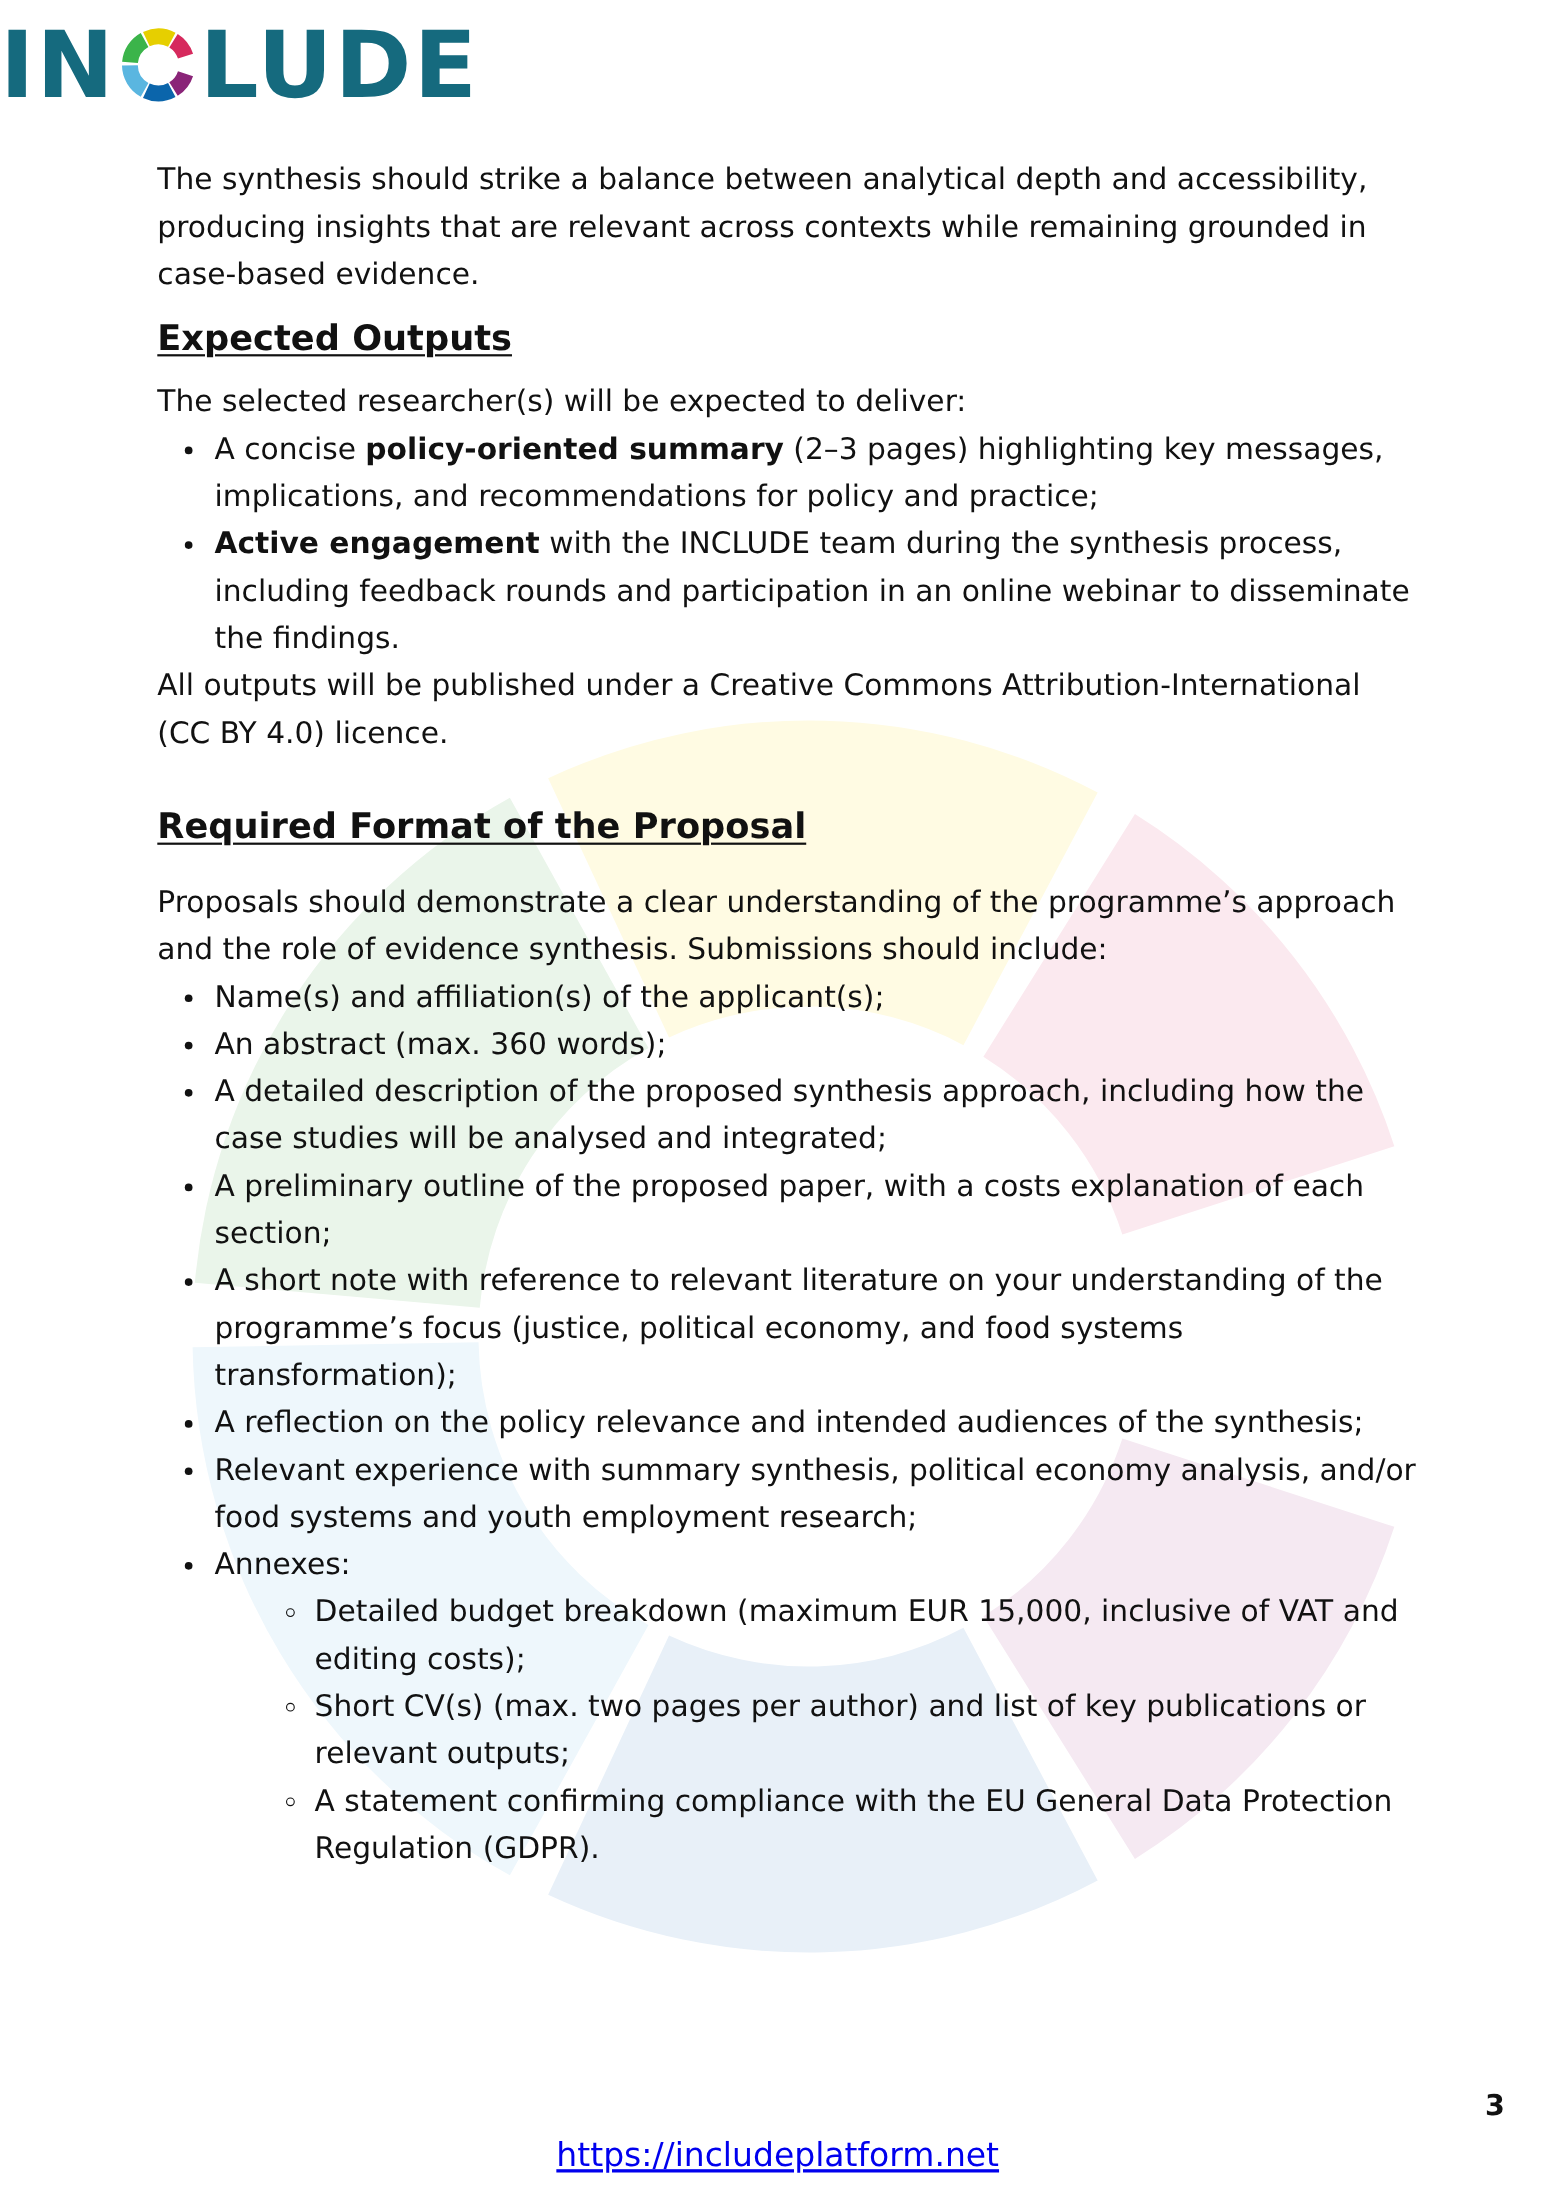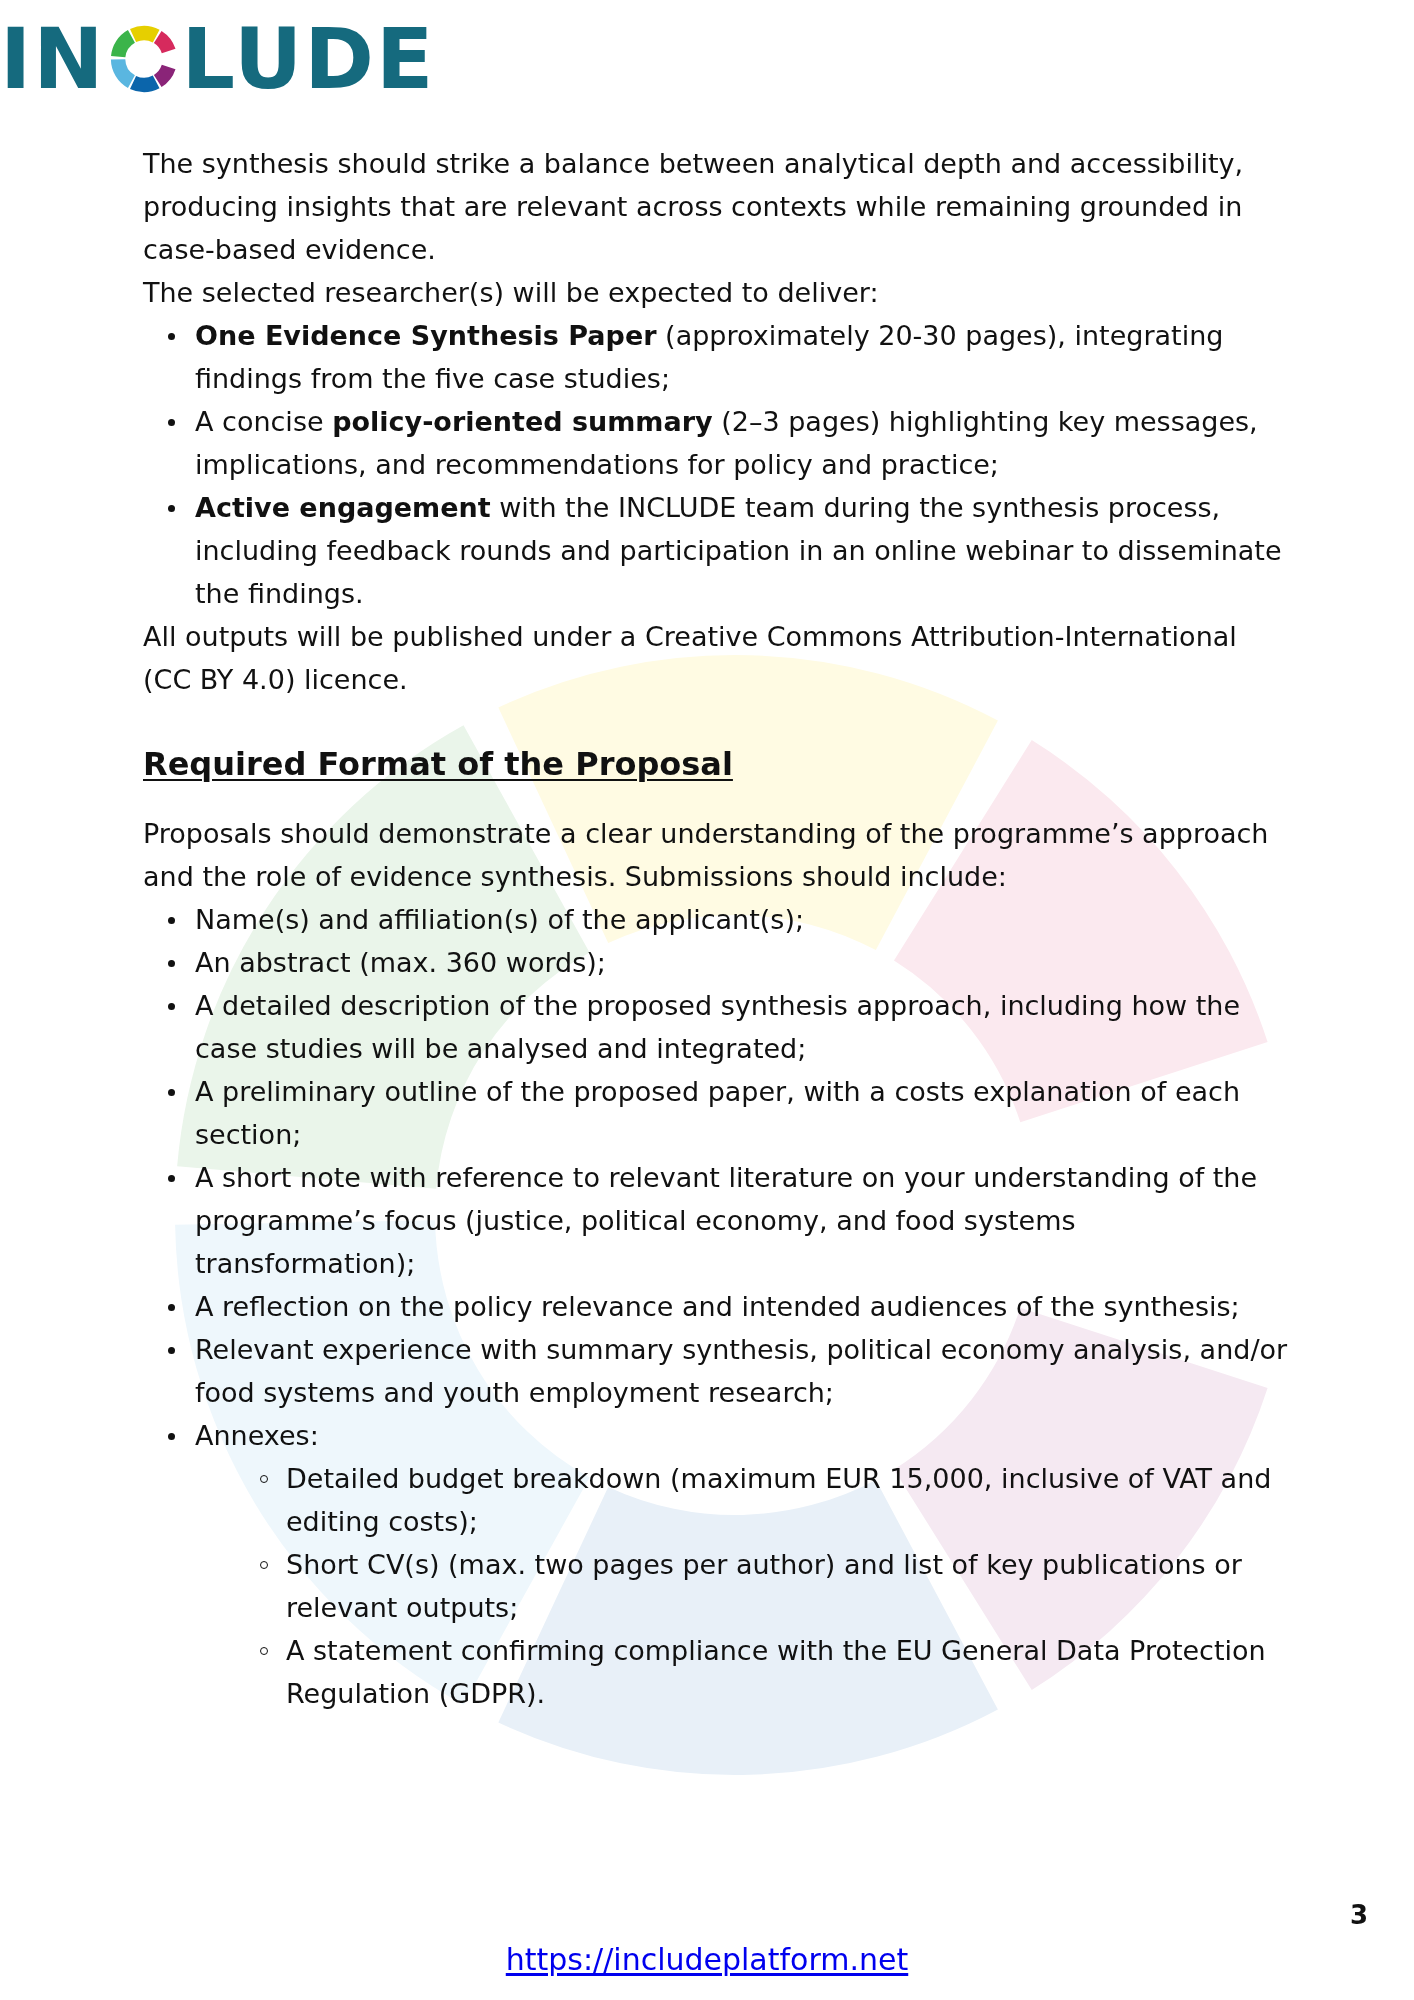--- a/index.html
+++ b/index.html
@@ -78,23 +78,23 @@
           <path d="M43.74859974957706,14.214781741247581 A46,46 0 0 1 24.376286154727424,39.0102124231956 L13.777900870063327,22.049250500067075 A26,26 0 0 0 24.72746942367399,8.034441853748632 Z" fill="#8a2478"></path>
         </g>
     </svg>
     <span>LUDE</span>
   </div>
 </div>
 
 <div class="content">
   <p>The synthesis should strike a balance between analytical depth and accessibility, producing insights that are relevant across contexts while remaining grounded in case-based evidence.</p>
 
+  <h2 class="h-expected">Expected Outputs</h2>
   <p>The selected researcher(s) will be expected to deliver:</p>
   <ul class="bullets">
-    <li><span></span><b>One Evidence Synthesis Paper</b><span> (approximately 20-30 pages), integrating findings from the five case studies;</span></li>
     <li><span>A concise </span><b>policy-oriented summary</b><span> (2–3 pages) highlighting key messages, implications, and recommendations for policy and practice;</span></li>
     <li><span></span><b>Active engagement</b><span> with the INCLUDE team during the synthesis process, including feedback rounds and participation in an online webinar to disseminate the findings.</span></li>
   </ul>
   <p>All outputs will be published under a Creative Commons Attribution-International (CC BY 4.0) licence.</p>
 
   <h2 class="h-required">Required Format of the Proposal</h2>
   <p>Proposals should demonstrate a clear understanding of the programme’s approach and the role of evidence synthesis. Submissions should include:</p>
   <ul class="bullets">
     <li>Name(s) and affiliation(s) of the applicant(s);</li>
     <li>An abstract (max. 360 words);</li>

